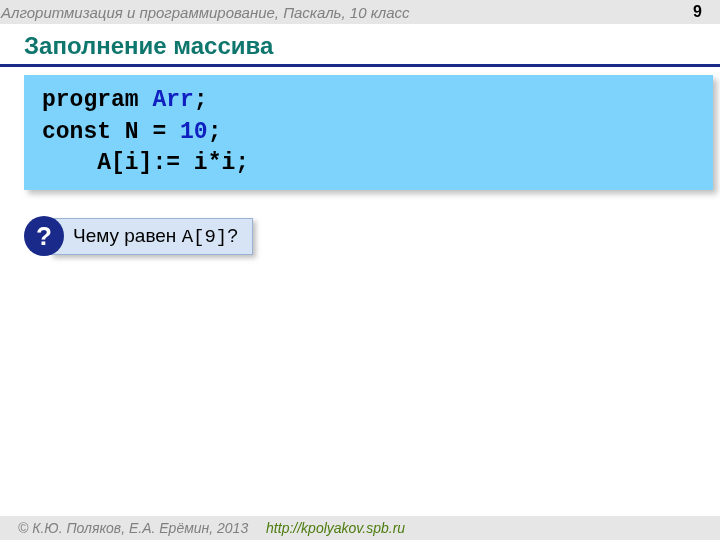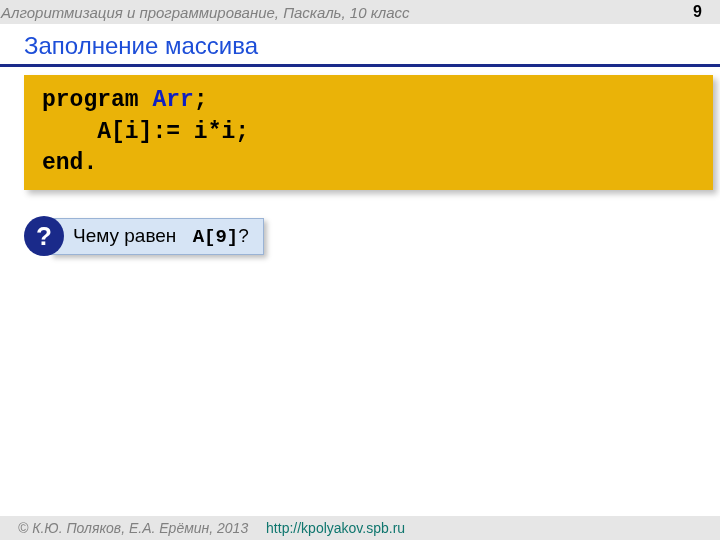--- a/index.html
+++ b/index.html
@@ -22,32 +22,32 @@
     align-items: center;
   }
   .page-num {
     font-style: normal;
     font-weight: bold;
     color: #000;
     font-size: 16px;
   }
   .title {
     font-size: 24px;
-    font-weight: normal;
-    color: #1d4ed8;
+    font-weight: bold;
+    color: #0f766e;
     padding: 8px 24px 4px 24px;
   }
   .title-rule {
     height: 3px;
     background: #1a2a8a;
     margin: 0 0 8px 0;
   }
   .code-box {
     margin: 0 7px 0 24px;
-    background: #eab308;
+    background: #7dd3fc;
     box-shadow: 4px 4px 6px rgba(0,0,0,0.25);
     padding: 10px 18px 10px 18px;
     font-family: "Courier New", monospace;
     font-size: 23px;
     line-height: 1.38;
     font-weight: bold;
     color: #000;
   }
   .code-box .kw  { color: #000; }
   .code-box .id  { color: #1020c0; }
@@ -72,47 +72,47 @@
   .q-text {
     background: #d6e4f5;
     border: 1px solid #9ab3d5;
     box-shadow: 3px 3px 5px rgba(0,0,0,0.25);
     padding: 6px 14px 6px 22px;
     margin-left: -14px;
     font-size: 19px;
     color: #000;
     z-index: 1;
   }
-  .q-text .mono { font-family: "Courier New", monospace; font-weight: bold; margin-left: 11px; }
+  .q-text .mono { font-family: "Courier New", monospace; font-weight: normal; }
   .footer {
     position: absolute;
     left: 0; right: 0; bottom: 0;
     background: #e6e6e6;
     padding: 4px 18px;
     font-size: 14px;
     color: #808080;
   }
   .footer .copyright { font-style: italic; margin-top: 28px; }
-  .footer .url { margin-left: 14px; color: #0f766e; }
+  .footer .url { font-style: italic; margin-left: 14px; color: #4d7c0f; }
 </style>
 </head>
 <body>
 
 <div class="header-band">
   <span>Алгоритмизация и программирование, Паскаль, 10 класс</span>
   <span class="page-num">9</span>
 </div>
 
 <div class="title">Заполнение массива</div>
 <div class="title-rule"></div>
 
 <div class="code-box">
   <div><span class="kw">program </span><span class="id">Arr</span><span class="kw">;</span></div>
+  <div><span class="kw">const N = </span><span class="num">10</span><span class="kw">;</span></div>
   <div style="white-space: pre;"><span class="kw">    A[i]:= i*i;</span></div>
-  <div><span class="kw">end.</span></div>
 </div>
 
 <div class="question-row">
   <div class="q-badge">?</div>
   <div class="q-text">
     <span>Чему равен </span><span class="mono">A[9]</span><span>?</span>
   </div>
 </div>
 
 <div class="footer">

